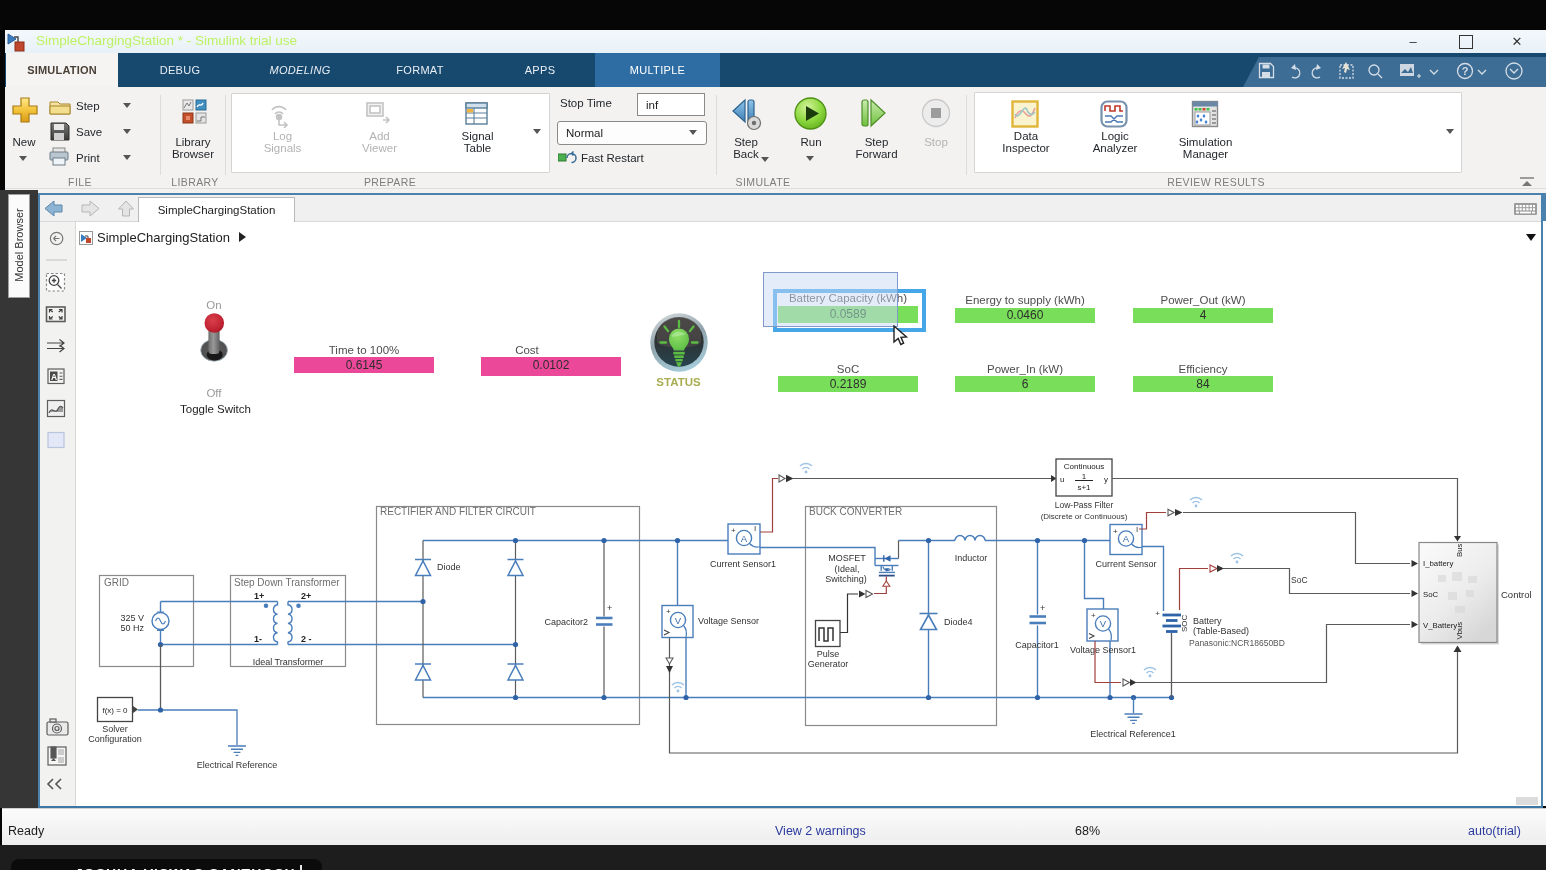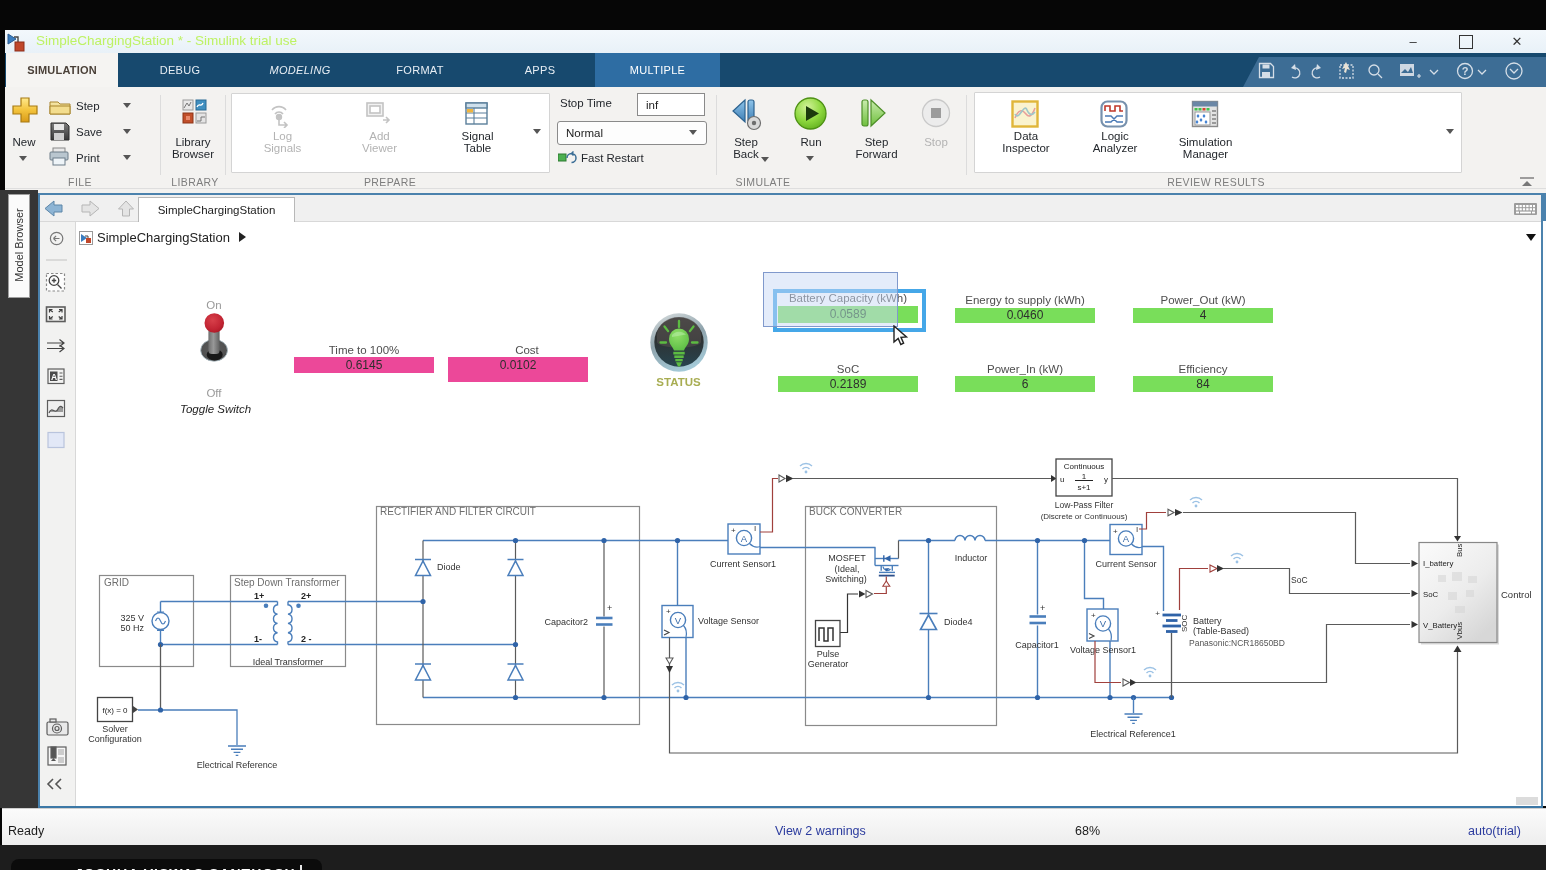--- a/index.html
+++ b/index.html
@@ -420,21 +420,21 @@
         <stop offset="1" stop-color="#616161"></stop>
     </linearGradient>
   </defs>
   <ellipse cx="18.1" cy="38.3" rx="13.4" ry="10.9" fill="url(#socket)"></ellipse>
   <ellipse cx="18.1" cy="38.3" rx="13.4" ry="10.9" fill="none" stroke="#a9bcc4" stroke-width="1" opacity="0.8"></ellipse>
   <ellipse cx="18.7" cy="42.8" rx="8" ry="5.6" fill="#181818"></ellipse>
   <rect x="12.4" y="16" width="11.2" height="26" rx="3.5" fill="url(#stem)"></rect>
   <circle cx="18.3" cy="11" r="9.8" fill="url(#knob)"></circle>
 </svg>
 <div class="dlabel abs" style="left:194px;top:387px;width:40px;color:#9a9a9a;">Off</div>
-<div class="dlabel abs" style="left:180px;top:403px;width:70px;color:#1e1e1e;font-style:italic;">Toggle Switch</div>
+<div class="dlabel abs" style="left:180px;top:403px;width:70px;color:#1e1e1e;">Toggle Switch</div>
 
 <svg class="abs" style="left:650px;top:313px" width="58" height="60" viewBox="0 0 58 60">
   <defs>
     <linearGradient id="ring" x1="0.25" y1="0" x2="0.6" y2="1">
       <stop offset="0" stop-color="#cfd6d8"></stop>
         <stop offset="0.45" stop-color="#8fa3ac"></stop>
         <stop offset="1" stop-color="#a5ccda"></stop>
     </linearGradient>
     <linearGradient id="lampin" x1="0" y1="0" x2="0" y2="1">
       <stop offset="0" stop-color="#3f3e3e"></stop>
@@ -463,21 +463,21 @@
     <rect x="24.3" y="42.4" width="9.4" height="2.6"></rect>
     <rect x="25.3" y="45.9" width="7.4" height="2.4"></rect>
     <path d="M26 49.2 h6 l-2 4.2 h-2 z"></path>
   </g>
 </svg>
 <div class="dlabel abs" style="left:648px;top:376px;width:61px;color:#a8ad52;font-size:11.5px;font-weight:bold;">STATUS</div>
 
 <div class="dlabel abs" style="left:294px;top:344px;width:140px;">Time to 100%</div>
 <div class="disp gray abs" style="left:294px;top:357px;width:140px;height:16px;line-height:16px;">0.6145</div>
 <div class="dlabel abs" style="left:457px;top:344px;width:140px;">Cost</div>
-<div class="disp gray abs" style="left:448px;top:357px;width:140px;height:25px;line-height:16px;">0.0102</div>
+<div class="disp gray abs" style="left:481px;top:357px;width:140px;height:19px;line-height:16px;">0.0102</div>
 
 <div class="dlabel abs" style="left:955px;top:294px;width:140px;text-align:center;">Energy to supply (kWh)</div>
 <div class="disp green abs" style="left:955px;top:308px;width:140px;height:15px;line-height:15px;">0.0460</div>
 <div class="dlabel abs" style="left:1133px;top:294px;width:140px;">Power_Out (kW)</div>
 <div class="disp green abs" style="left:1133px;top:308px;width:140px;height:15px;line-height:15px;">4</div>
 <div class="dlabel abs" style="left:778px;top:363px;width:140px;">SoC</div>
 <div class="disp green abs" style="left:778px;top:376px;width:140px;height:16px;line-height:16px;">0.2189</div>
 <div class="dlabel abs" style="left:955px;top:363px;width:140px;">Power_In (kW)</div>
 <div class="disp green abs" style="left:955px;top:376px;width:140px;height:16px;line-height:16px;">6</div>
 <div class="dlabel abs" style="left:1133px;top:363px;width:140px;">Efficiency</div>

